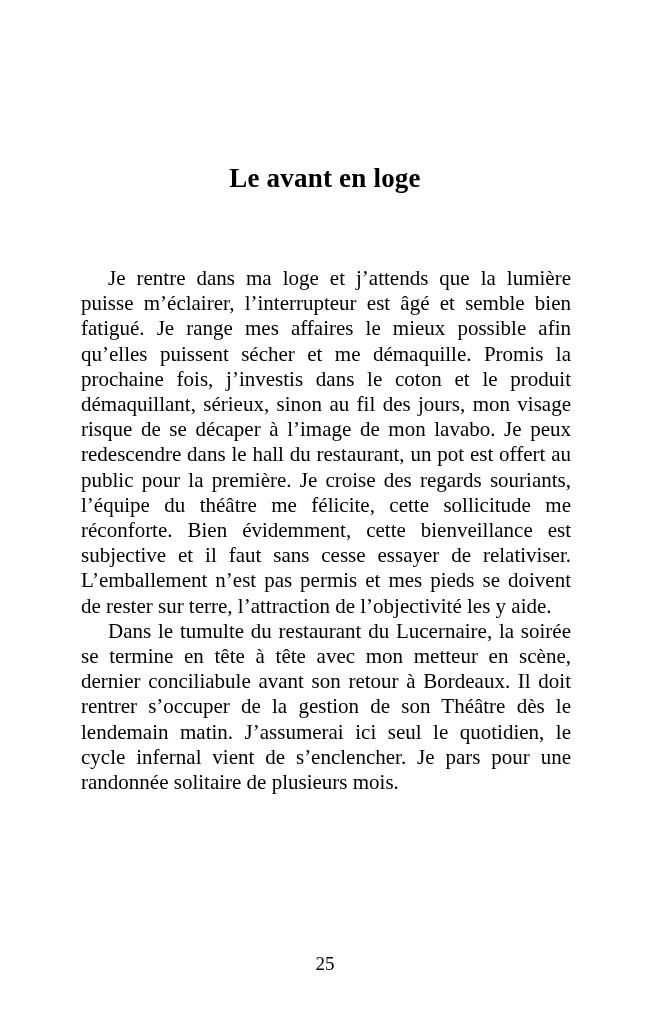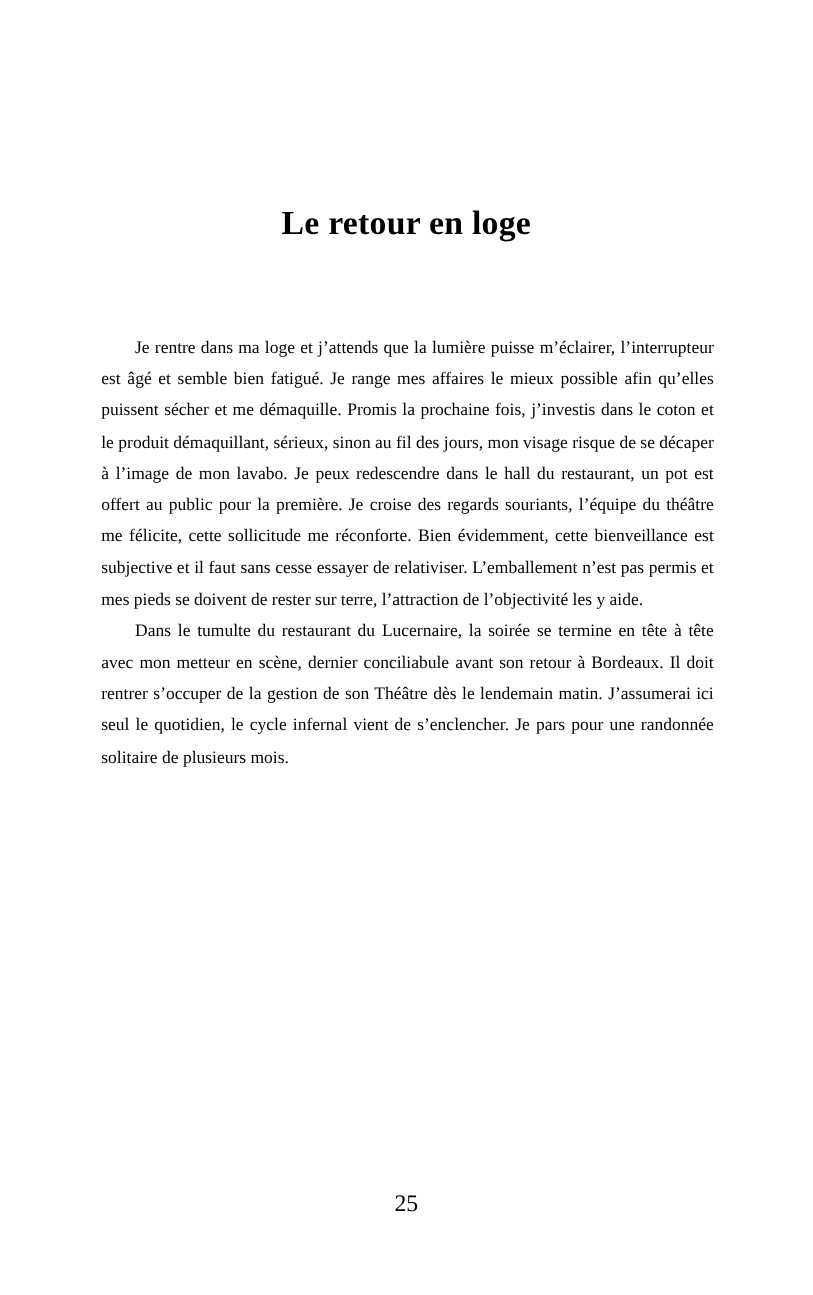--- a/index.html
+++ b/index.html
@@ -27,21 +27,21 @@
     font-weight: bold;
     font-size: 27px;
     line-height: 32px;
     letter-spacing: 0.2px;
   }
   .body-text {
     position: absolute;
     top: 266px;
     left: 81px;
     width: 490px;
-    font-size: 14px;
+    font-size: 21px;
     line-height: 25.2px;
     text-align: justify;
     text-justify: inter-word;
   }
   .para {
     margin: 0;
     padding: 0;
     text-indent: 27px;
   }
   .page-number {
@@ -51,21 +51,21 @@
     width: 100%;
     text-align: center;
     font-size: 19px;
     line-height: 24px;
   }
 </style>
 </head>
 <body>
 
 <div class="page">
-  <h1 class="chapter-title">Le retour en loge</h1>
+  <h1 class="chapter-title">Le avant en loge</h1>
 
   <div class="body-text">
     <p class="para">Je rentre dans ma loge et j’attends que la lumière puisse m’éclairer, l’interrupteur est âgé et semble bien fatigué. Je range mes affaires le mieux possible afin qu’elles puissent sécher et me démaquille. Promis la prochaine fois, j’investis dans le coton et le produit démaquillant, sérieux, sinon au fil des jours, mon visage risque de se décaper à l’image de mon lavabo. Je peux redescendre dans le hall du restaurant, un pot est offert au public pour la première. Je croise des regards souriants, l’équipe du théâtre me félicite, cette sollicitude me réconforte. Bien évidemment, cette bienveillance est subjective et il faut sans cesse essayer de relativiser. L’emballement n’est pas permis et mes pieds se doivent de rester sur terre, l’attraction de l’objectivité les y aide.</p>
     <p class="para">Dans le tumulte du restaurant du Lucernaire, la soirée se termine en tête à tête avec mon metteur en scène, dernier conciliabule avant son retour à Bordeaux. Il doit rentrer s’occuper de la gestion de son Théâtre dès le lendemain matin. J’assumerai ici seul le quotidien, le cycle infernal vient de s’enclencher. Je pars pour une randonnée solitaire de plusieurs mois.</p>
   </div>
 
   <div class="page-number">25</div>
 </div>
 
 </body></html>

